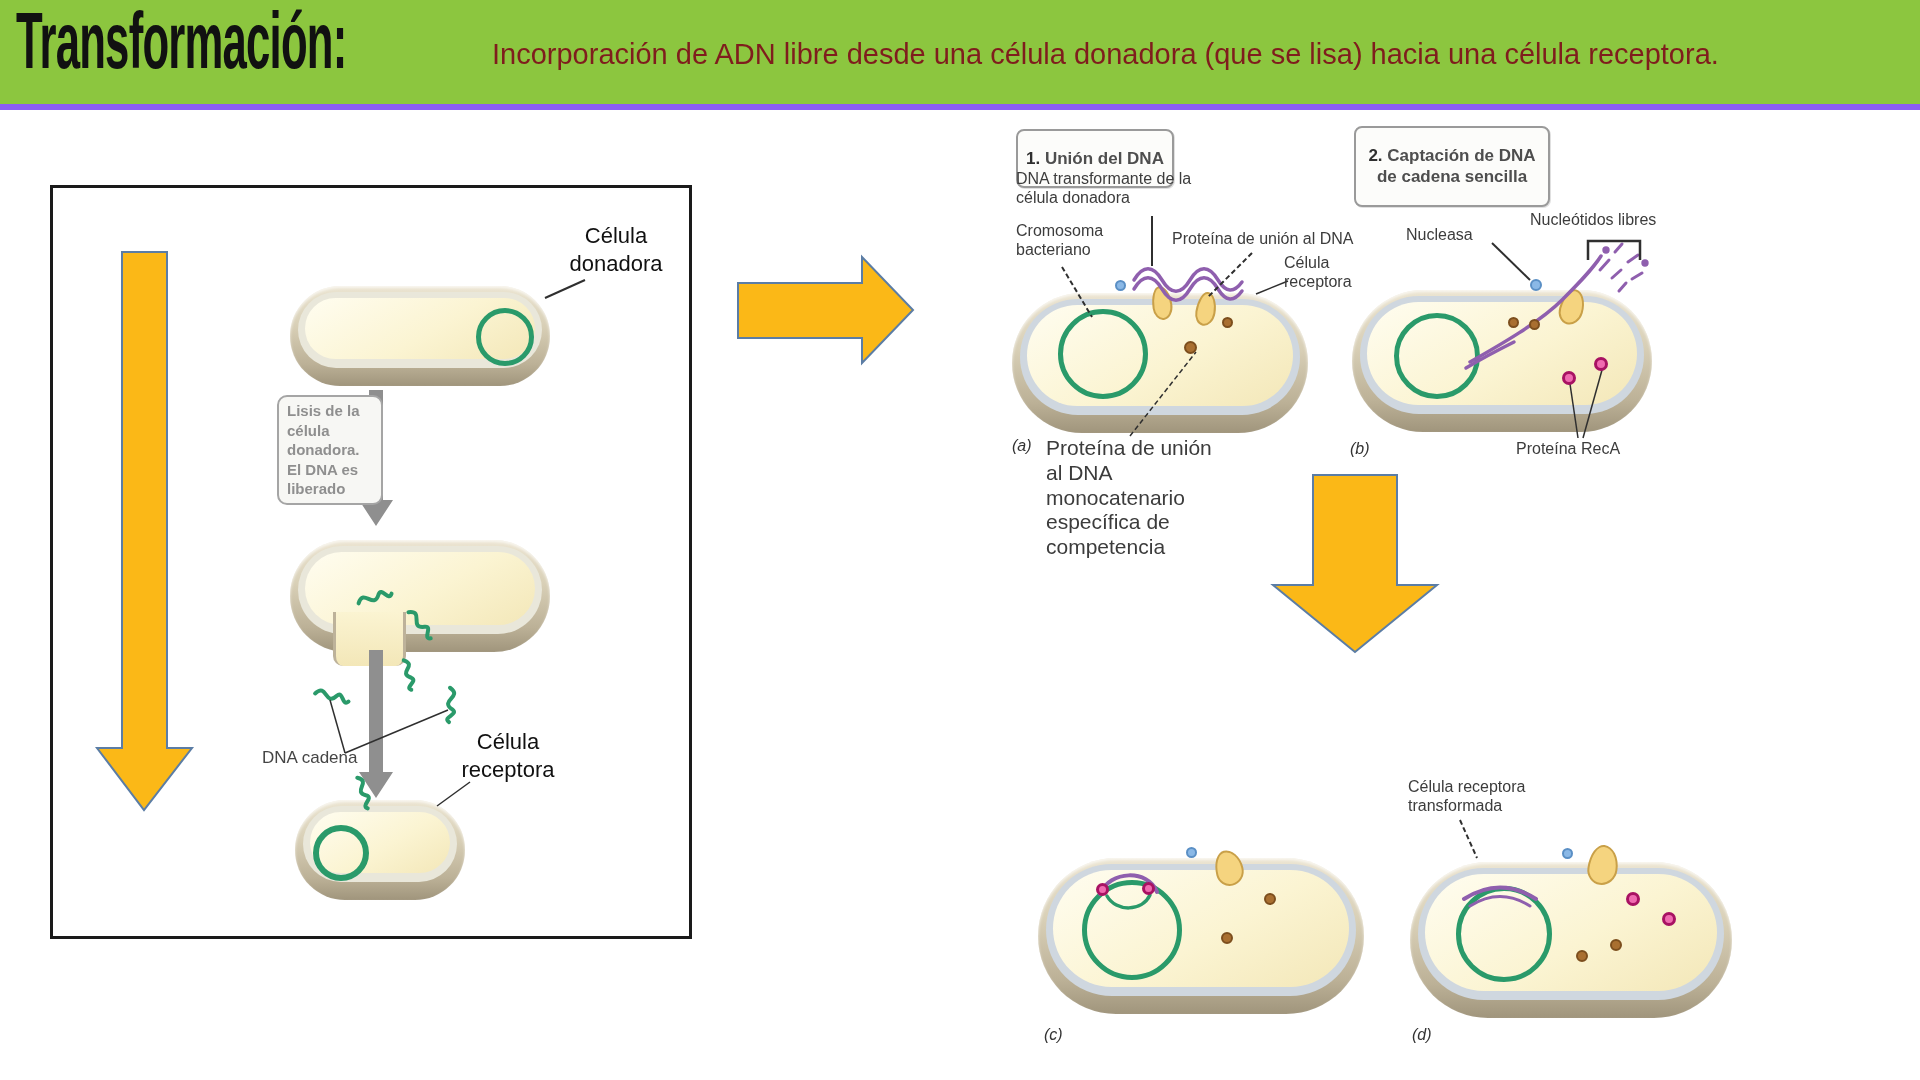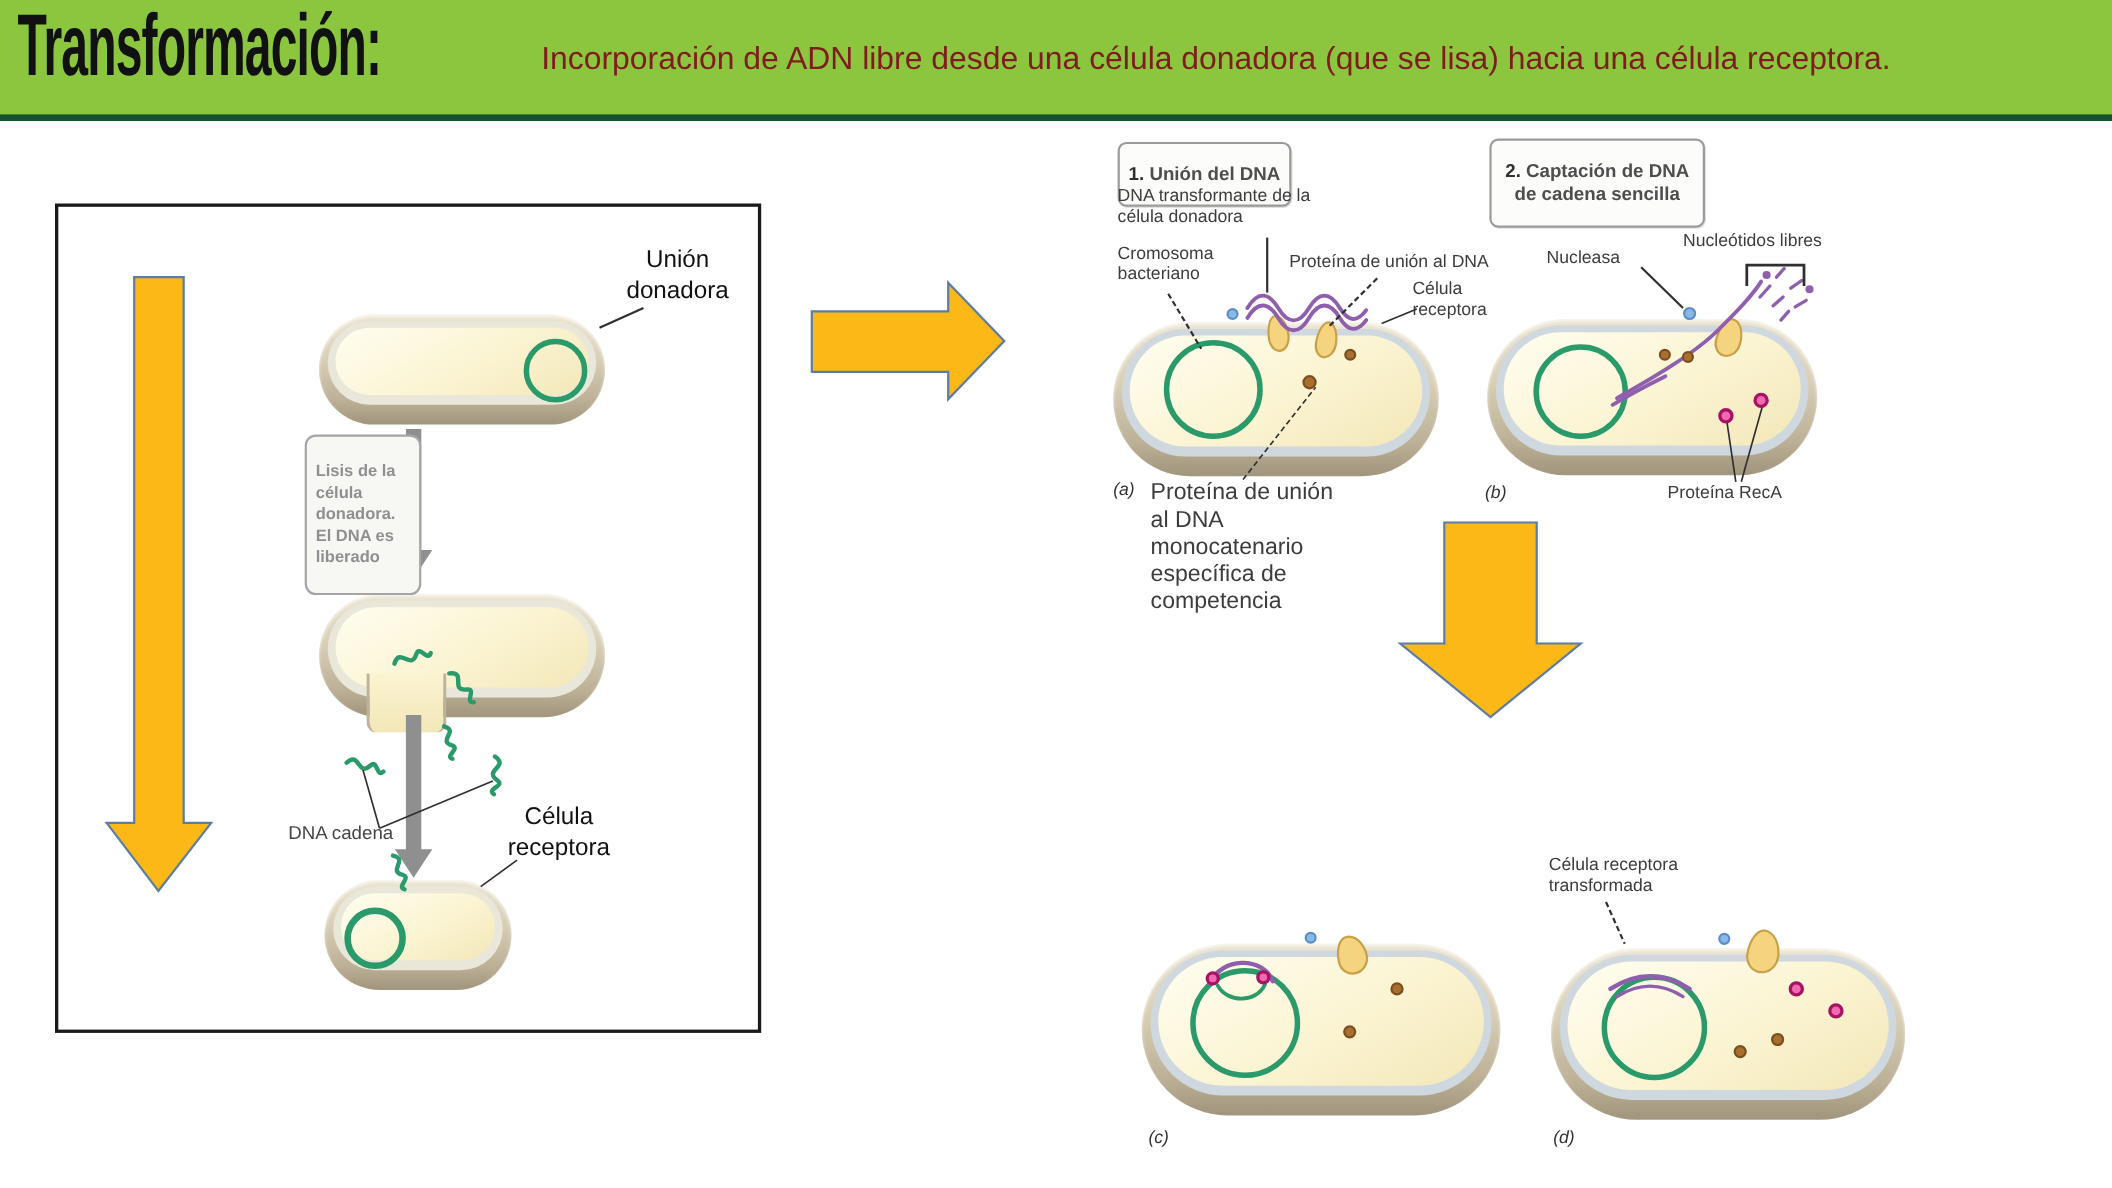--- a/index.html
+++ b/index.html
@@ -1,20 +1,20 @@
 <!DOCTYPE html>
 <html><head>
 <meta charset="utf-8">
 <style>
   html,body{margin:0;padding:0;background:#ffffff;}
   .page{position:relative;width:1920px;height:1080px;background:#ffffff;overflow:hidden;
         font-family:"Liberation Sans",sans-serif;}
   
   .header{position:absolute;left:0;top:0;width:1920px;height:104px;background:#8CC63F;
-          border-bottom:6px solid #14532d;}
+          border-bottom:6px solid #8b5cf6;}
   .title{position:absolute;left:16px;top:8px;font-size:56px;font-weight:700;color:#111;
          letter-spacing:-1px;transform:scale(0.78,1.42);transform-origin:0 50%;white-space:nowrap;}
   .subtitle{position:absolute;left:492px;top:38px;font-size:29px;color:#7f1d1d;white-space:nowrap;}
   
   .frame{position:absolute;left:50px;top:185px;width:636px;height:748px;border:3px solid #1a1a1a;
          background:#fff;}
   
   .cell{position:absolute;border-radius:999px;
         background:linear-gradient(180deg,#ece5d2 0%,#d8cfb6 40%,#bcb197 78%,#a0957c 100%);
         box-shadow:inset 0 2px 3px rgba(255,255,255,.7);}
@@ -33,21 +33,21 @@
   .dot.pink{background:#f06ab0;border:3px solid #a81263;}
   .blob{position:absolute;background:#f5d47f;border:2px solid #c9a048;
         border-radius:46% 54% 52% 48% / 62% 58% 42% 38%;box-sizing:border-box;}
   
   .lbl{position:absolute;font-size:16px;color:#3c3c3c;line-height:1.18;}
   .lbl.big{font-size:22px;color:#111;text-align:center;line-height:1.25;}
   .lbl.mid{font-size:17px;color:#454545;}
   .caption{position:absolute;font-style:italic;font-size:16px;color:#333;}
   .nowrap{white-space:nowrap;}
   .note{position:absolute;border:2px solid #a5a5a5;border-radius:10px;background:#f7f7f4;
-        color:#8f8f8f;font-size:15px;font-weight:700;padding:22px 8px;width:86px;line-height:1.3;
+        color:#8f8f8f;font-size:15px;font-weight:700;padding:4px 8px;width:86px;line-height:1.3;
         box-sizing:content-box;}
   .stepbox{position:absolute;border:2px solid #9a9a9a;border-radius:8px;background:#fcfcfa;
         color:#4e4e4e;font-size:17px;font-weight:700;padding:17px 8px;line-height:1.25;
         box-shadow:1px 1px 0 #e0e0e0;box-sizing:border-box;}
   .stepbox .num{color:#2f2f2f;}
   svg.overlay{position:absolute;left:0;top:0;pointer-events:none;}
 </style>
 </head>
 <body>
 
@@ -202,21 +202,21 @@
   <div class="dot pink" style="left:1096px;top:883px;width:13px;height:13px;"></div>
   <div class="dot pink" style="left:1142px;top:882px;width:13px;height:13px;"></div>
   <div class="dot brown" style="left:1264px;top:893px;width:12px;height:12px;"></div>
   <div class="dot brown" style="left:1221px;top:932px;width:12px;height:12px;"></div>
   <div class="dot blue" style="left:1562px;top:848px;width:11px;height:11px;"></div>
   <div class="dot pink" style="left:1626px;top:892px;width:14px;height:14px;"></div>
   <div class="dot pink" style="left:1662px;top:912px;width:14px;height:14px;"></div>
   <div class="dot brown" style="left:1576px;top:950px;width:12px;height:12px;"></div>
   <div class="dot brown" style="left:1610px;top:939px;width:12px;height:12px;"></div>
 
-  <div class="lbl big" style="left:560px;top:222px;width:112px;">Unión donadora</div>
+  <div class="lbl big" style="left:560px;top:222px;width:112px;">Célula donadora</div>
   <div class="note" style="left:277px;top:395px;">Lisis de la célula donadora. El DNA es liberado</div>
   <div class="lbl mid nowrap" style="left:262px;top:748px;">DNA cadena</div>
   <div class="lbl big" style="left:452px;top:728px;width:112px;">Célula receptora</div>
 
   <div class="stepbox nowrap" style="left:1016px;top:129px;">
     <span class="num">1.</span>
     <span>Unión del DNA</span>
   </div>
   <div class="lbl" style="left:1016px;top:170px;width:185px;">DNA transformante de la célula donadora</div>
   <div class="lbl" style="left:1016px;top:222px;width:110px;">Cromosoma bacteriano</div>

